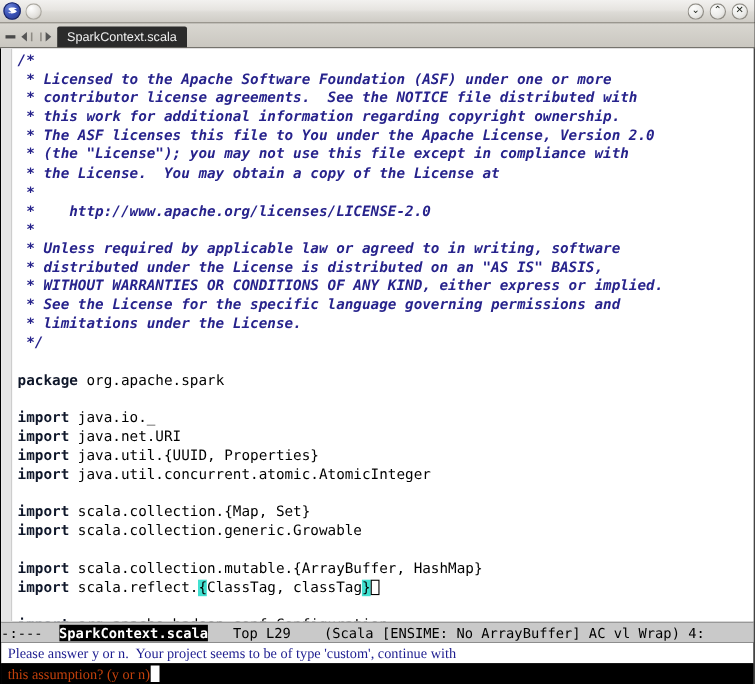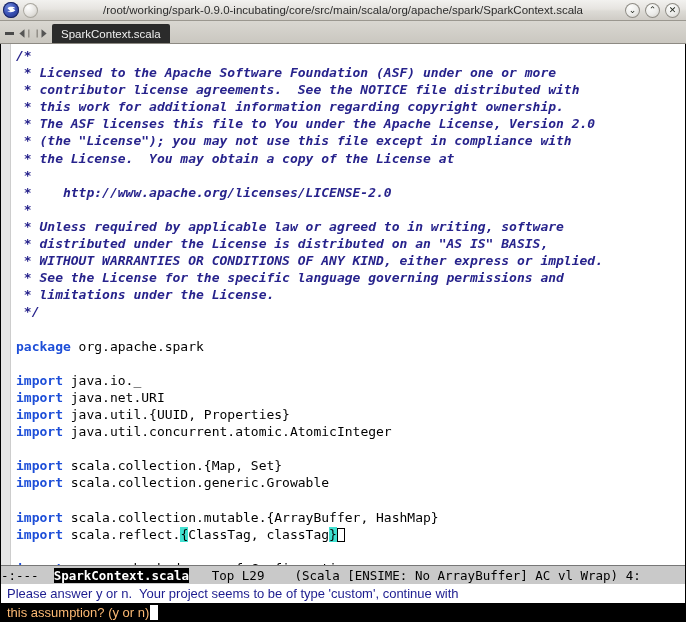--- a/index.html
+++ b/index.html
@@ -100,21 +100,21 @@
     flex:1 1 auto;
     padding:3px 0 0 5px;
     font-family:"DejaVu Sans Mono","Liberation Mono",monospace;
     font-size:13px;line-height:17.1px;
     color:#000000;
     white-space:pre;
     overflow:hidden;
   }
   .code .ln{height:17.1px;}
   .cmt{color:#27238c;font-weight:bold;font-style:italic;}
-  .kw{color:#1d4ed8;font-weight:bold;}
+  .kw{color:#0f172a;font-weight:bold;}
   .hl-paren{background:#40e0d0;color:#000;}
   .cursor-box{
     display:inline-block;width:8px;height:14px;
     border:1.5px solid #000;box-sizing:border-box;
     vertical-align:-3px;
   }
 
   
   .modeline{
     flex:0 0 19px;height:19px;
@@ -126,31 +126,31 @@
     white-space:pre;overflow:hidden;
     box-sizing:border-box;
   }
   .ml-inv{background:#000000;color:#ffffff;font-weight:bold;}
 
   
   .minibuffer{
     flex:0 0 38px;height:38px;
     display:flex;flex-direction:column;
     background:#000000;
-    font-family:Liberation Sans, sans-serif;
+    font-family:Liberation Serif, serif;
     font-size:13px;line-height:19px;
     overflow:hidden;
     box-sizing:border-box;
   }
   .mb-line1{
     height:19px;background:#ffffff;color:#1c1c8f;
     padding-left:6px;white-space:pre;box-sizing:border-box;
   }
   .mb-line2{
-    height:19px;background:#000000;color:#fdba74;
+    height:19px;background:#000000;color:#c2410c;
     padding-left:6px;white-space:pre;
     display:flex;align-items:center;
     box-sizing:border-box;
   }
   .mb-cursor{
     display:inline-block;width:8px;height:15px;background:#ffffff;
     margin-left:1px;flex:0 0 8px;
   }
 </style>
 </head>
@@ -160,21 +160,20 @@
 
   <div class="titlebar">
     <div class="tb-left">
       <span class="emacs-logo">
         <svg width="11" height="11" viewBox="0 0 11 11" aria-hidden="true">
           <path d="M1.5 3.2 C3.6 1.4 7.4 1.4 9.4 3.2 L6.6 3.2 L9.4 5.3 C7.4 7.6 3.4 7.9 1.2 6.2 L4.4 6.2 Z" fill="#ffffff"></path>
         </svg>
       </span>
       <span class="tb-orb"></span>
     </div>
-    <div class="tb-title">/root/working/spark-0.9.0-incubating/core/src/main/scala/org/apache/spark/SparkContext.scala</div>
     <div class="tb-btns">
       <span class="wbtn">⌄</span>
       <span class="wbtn">⌃</span>
       <span class="wbtn">✕</span>
     </div>
   </div>
 
   <div class="tabbar">
     <div class="tab-tools">
       <span class="tt-minus">

